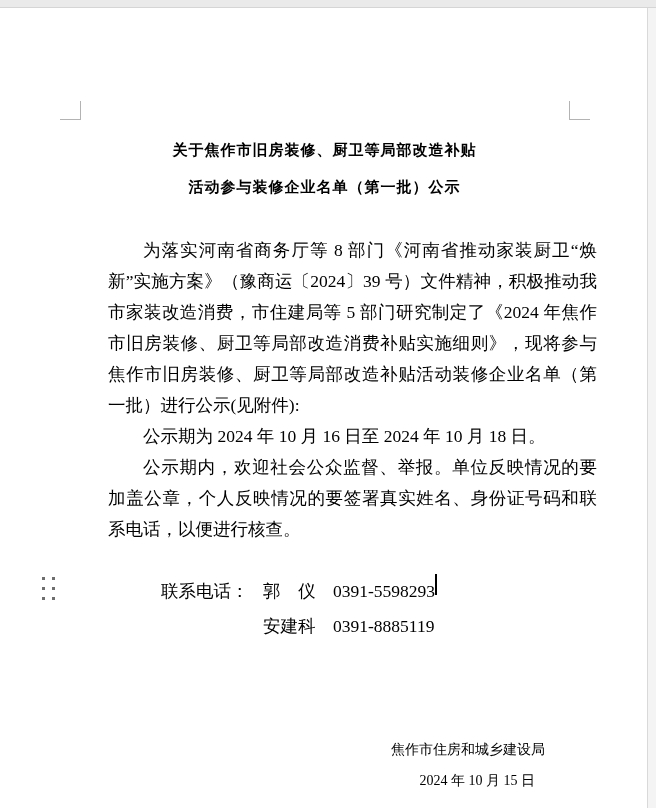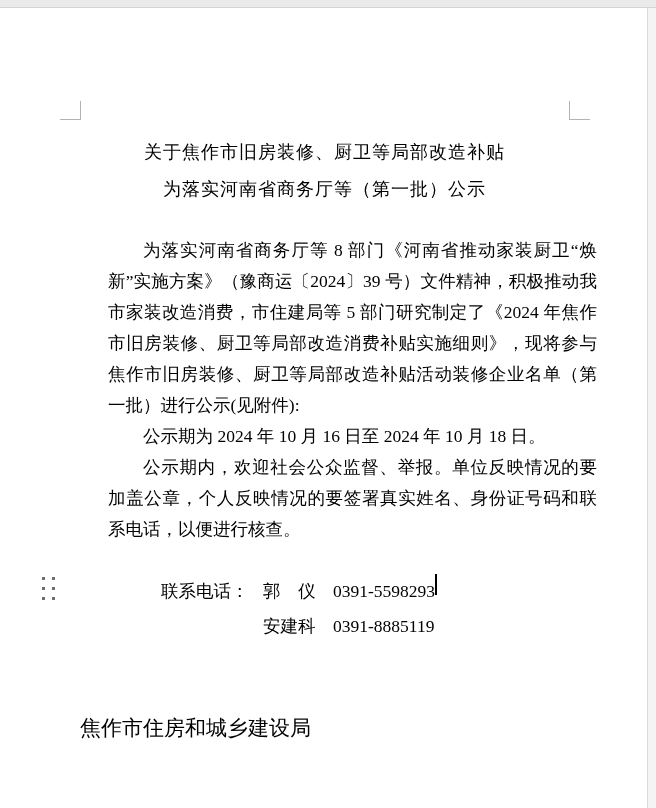--- a/index.html
+++ b/index.html
@@ -42,21 +42,21 @@
   .mark-right {
     left: 569px; top: 101px;
     border-left: 1px solid #b3b3b3;
     border-bottom: 1px solid #b3b3b3;
   }
   
   .title {
     position: absolute; left: 80px; top: 122px;
     width: 489px;
     text-align: center;
-    font-size: 18px; font-weight: normal;
+    font-size: 15px; font-weight: bold;
     line-height: 37px;
     letter-spacing: 1px;
   }
   
   .bodytext {
     position: absolute; left: 80px; top: 235px;
     width: 489px;
     font-size: 17.5px;
     line-height: 31px;
     text-align: justify;
@@ -84,42 +84,43 @@
   .drag-handle {
     position: absolute; left: 42px; top: 577px;
     display: grid;
     grid-template-columns: repeat(2, 3px);
     grid-auto-rows: 3px;
     column-gap: 7px; row-gap: 7px;
   }
   .drag-handle span { width: 3px; height: 3px; background: #6e6e6e; }
   
   .signature-block {
-    position: absolute; left: 80px; top: 713px;
+    position: absolute; left: 80px; top: 734px;
     width: 489px;
-    font-size: 21px;
+    font-size: 14px;
     line-height: 31px;
+    text-align: right;
   }
   .sig-name { padding-right: 24px; }
   .sig-date { padding-right: 34px; }
 </style>
 </head>
 <body>
 
 <div class="screen">
 
   <div class="topbar"></div>
   <div class="right-gutter"></div>
 
   <div class="mark mark-left"></div>
   <div class="mark mark-right"></div>
 
   <h1 class="title">
     <span>关于焦作市旧房装修、厨卫等局部改造补贴</span><br>
-    <span>为落实河南省商务厅等（第一批）公示</span>
+    <span>活动参与装修企业名单（第一批）公示</span>
   </h1>
 
   <div class="bodytext">
     <p>为落实河南省商务厅等 8 部门《河南省推动家装厨卫“焕新”实施方案》（豫商运〔2024〕39 号）文件精神，积极推动我市家装改造消费，市住建局等 5 部门研究制定了《2024 年焦作市旧房装修、厨卫等局部改造消费补贴实施细则》，现将参与焦作市旧房装修、厨卫等局部改造补贴活动装修企业名单（第一批）进行公示(见附件):</p>
     <p>公示期为 2024 年 10 月 16 日至 2024 年 10 月 18 日。</p>
     <p>公示期内，欢迎社会公众监督、举报。单位反映情况的要加盖公章，个人反映情况的要签署真实姓名、身份证号码和联系电话，以便进行核查。</p>
 
     <div class="contacts">
       <div class="contact-row">
         <span class="contact-label">联系电话：</span>
@@ -139,15 +140,16 @@
     <span></span>
       <span></span>
     <span></span>
       <span></span>
     <span></span>
       <span></span>
   </div>
 
   <div class="signature-block">
     <div class="sig-name">焦作市住房和城乡建设局</div>
+    <div class="sig-date">2024 年 10 月 15 日</div>
   </div>
 
 </div>
 
 </body></html>

